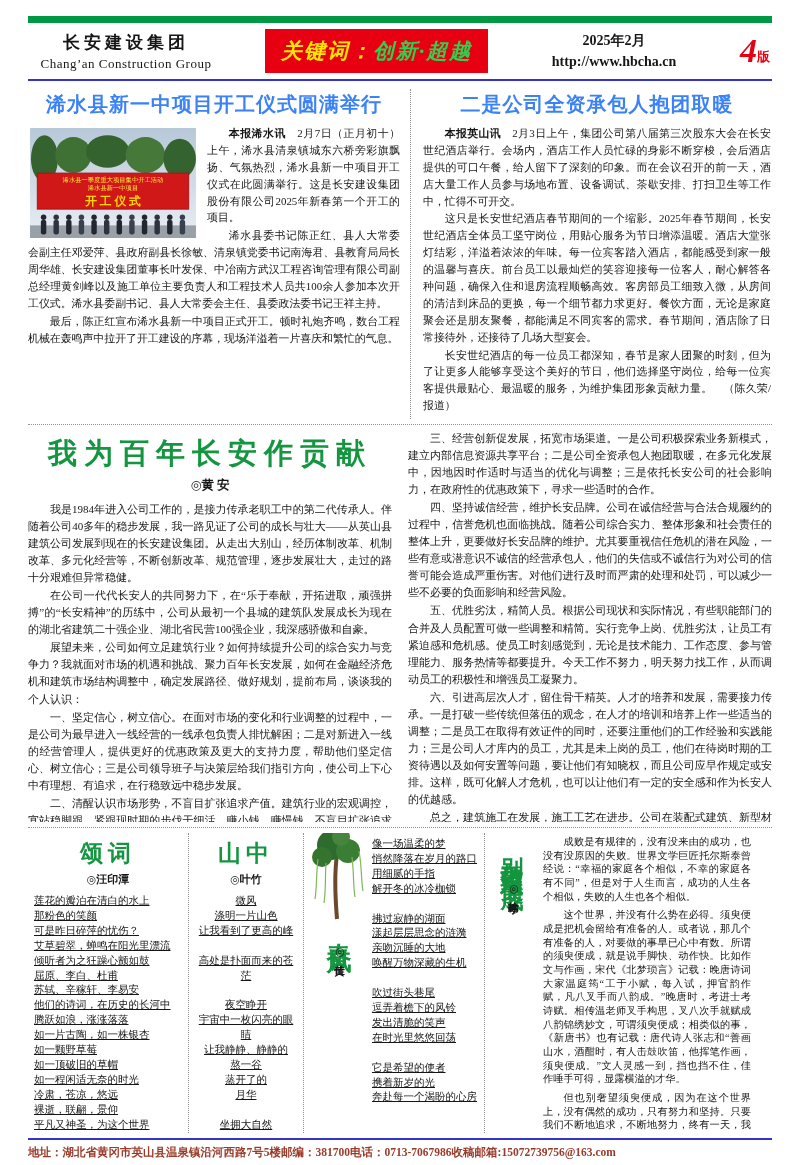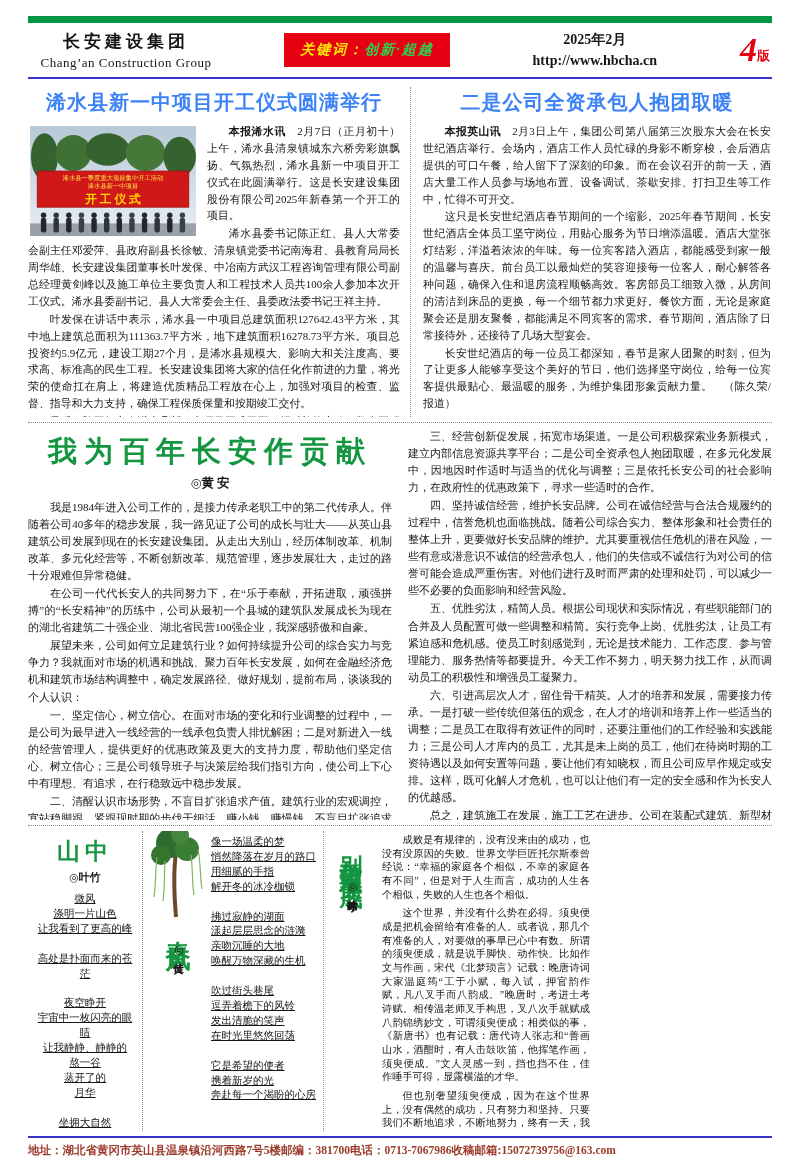--- a/index.html
+++ b/index.html
@@ -7,21 +7,21 @@
        font-family:"Liberation Serif","DejaVu Serif",serif;}
   .page{width:744px;margin:0 auto;padding-top:16px;}
 
   
   .green-bar{height:7px;background:#009845;}
   .masthead{display:flex;align-items:center;justify-content:space-between;
             padding:6px 0 6px;border-bottom:2px solid #3434c8;}
   .org{min-width:196px;text-align:center;}
   .org .cn{font-size:17px;font-weight:bold;letter-spacing:4px;}
   .org .en{font-size:13px;margin-top:2px;letter-spacing:0.5px;}
-  .kw-box{background:#e60012;padding:8px 16px;font-size:14px;font-weight:900;
+  .kw-box{background:#e60012;padding:8px 16px;font-size:21px;font-weight:900;
           font-style:italic;letter-spacing:2px;white-space:nowrap;}
   .kw-label{color:#ffe600;}
   .kw-value{color:#2fd04e;}
   .pubinfo{text-align:center;font-weight:bold;font-size:14px;line-height:1.5;min-width:170px;}
   .pageno{display:flex;align-items:flex-end;color:#e60012;padding-right:2px;}
   .pageno .num{font-size:34px;line-height:0.9;font-weight:bold;font-style:italic;}
   .pageno .suf{font-size:13px;font-weight:bold;}
 
   
   h2.red{color:#3b82f6;font-size:20px;font-weight:900;text-align:center;
@@ -169,21 +169,20 @@
             </g>
           <g transform="translate(166,96)" fill="#3a3f4d">
               <circle cx="3" cy="3" r="3"></circle>
               <rect x="0" y="6" width="6" height="16" rx="2"></rect>
             </g>
         </g>
       </svg>
 
       <p><b class="lead">本报浠水讯</b>　<span>2月7日（正月初十）上午，浠水县清泉镇城东六桥旁彩旗飘扬、气氛热烈，浠水县新一中项目开工仪式在此圆满举行。这是长安建设集团股份有限公司2025年新春第一个开工的项目。</span></p>
       <p>浠水县委书记陈正红、县人大常委会副主任邓爱萍、县政府副县长徐敏、清泉镇党委书记南海君、县教育局局长周华雄、长安建设集团董事长叶发保、中冶南方武汉工程咨询管理有限公司副总经理黄剑峰以及施工单位主要负责人和工程技术人员共100余人参加本次开工仪式。浠水县委副书记、县人大常委会主任、县委政法委书记王祥主持。</p>
-      <p>叶发保在讲话中表示，浠水县一中项目总建筑面积127642.43平方米，其中地上建筑总面积为111363.7平方米，地下建筑面积16278.73平方米。项目总投资约5.9亿元，建设工期27个月，是浠水县规模大、影响大和关注度高、要求高、标准高的民生工程。长安建设集团将大家的信任化作前进的力量，将光荣的使命扛在肩上，将建造优质精品工程放在心上，加强对项目的检查、监督、指导和大力支持，确保工程保质保量和按期竣工交付。</p>
       <p><span>最后，陈正红宣布浠水县新一中项目正式开工。顿时礼炮齐鸣，数台工程机械在轰鸣声中拉开了开工建设的序幕，现场洋溢着一片喜庆和繁忙的气息。</span>　</p>
     </div>
 
     <div class="vsep"></div>
 
     <div class="art2 body">
       <h2 class="red">二是公司全资承包人抱团取暖</h2>
       <p><b class="lead">本报英山讯</b>　<span>2月3日上午，集团公司第八届第三次股东大会在长安世纪酒店举行。会场内，酒店工作人员忙碌的身影不断穿梭，会后酒店提供的可口午餐，给人留下了深刻的印象。而在会议召开的前一天，酒店大量工作人员参与场地布置、设备调试、茶歇安排、打扫卫生等工作中，忙得不可开交。</span></p>
       <p>这只是长安世纪酒店春节期间的一个缩影。2025年春节期间，长安世纪酒店全体员工坚守岗位，用贴心服务为节日增添温暖。酒店大堂张灯结彩，洋溢着浓浓的年味。每一位宾客踏入酒店，都能感受到家一般的温馨与喜庆。前台员工以最灿烂的笑容迎接每一位客人，耐心解答各种问题，确保入住和退房流程顺畅高效。客房部员工细致入微，从房间的清洁到床品的更换，每一个细节都力求更好。餐饮方面，无论是家庭聚会还是朋友聚餐，都能满足不同宾客的需求。春节期间，酒店除了日常接待外，还接待了几场大型宴会。</p>
       <p><span>长安世纪酒店的每一位员工都深知，春节是家人团聚的时刻，但为了让更多人能够享受这个美好的节日，他们选择坚守岗位，给每一位宾客提供最贴心、最温暖的服务，为维护集团形象贡献力量。</span>　<span class="byline">（陈久荣/报道）</span></p>
@@ -208,20 +207,41 @@
       <p>五、优胜劣汰，精简人员。根据公司现状和实际情况，有些职能部门的合并及人员配置可做一些调整和精简。实行竞争上岗、优胜劣汰，让员工有紧迫感和危机感。使员工时刻感觉到，无论是技术能力、工作态度、参与管理能力、服务热情等都要提升。今天工作不努力，明天努力找工作，从而调动员工的积极性和增强员工凝聚力。</p>
       <p>六、引进高层次人才，留住骨干精英。人才的培养和发展，需要接力传承。一是打破一些传统但落伍的观念，在人才的培训和培养上作一些适当的调整；二是员工在取得有效证件的同时，还要注重他们的工作经验和实践能力；三是公司人才库内的员工，尤其是未上岗的员工，他们在待岗时期的工资待遇以及如何安置等问题，要让他们有知晓权，而且公司应早作规定或安排。这样，既可化解人才危机，也可以让他们有一定的安全感和作为长安人的优越感。</p>
       <p>总之，建筑施工在发展，施工工艺在进步。公司在装配式建筑、新型材料的置换与推广应用，以及机械设备人工机械、智能机械人施工等方面可以提前进入学习和探索，可能会提升公司对后期市场的应变能力和认识。</p>
     </div>
   </div>
 
   <div class="hsep"></div>
 
   <div class="row3">
 
+    <div class="bcol bcol1">
+      <div class="poem-title">颂词</div>
+      <div class="poem-author">◎汪印潭</div>
+      <div class="poem">莲花的瓣泊在清白的水上
+那粉色的笑颜
+可是昨日碎萍的忧伤？
+艾草碧翠，蝉鸣在阳光里漂流
+倾听者为之狂躁心颤如鼓
+屈原、李白、杜甫
+苏轼、辛稼轩、李易安
+他们的诗词，在历史的长河中
+腾跃如浪，涨涨落落
+如一片古陶，如一株银杏
+如一颗野草莓
+如一顶破旧的草帽
+如一程闲适无奈的时光
+冷肃，苍凉，悠远
+裸逝，联翩，景仰
+平凡又神圣，为这个世界
+唱出浩瀚的颂词</div>
+    </div>
 
     <div class="bcol bcol2">
       <div class="poem-title">山中</div>
       <div class="poem-author">◎叶竹</div>
       <div class="poem">微风
 涤明一片山色
 让我看到了更高的峰
 
 高处是扑面而来的苍茫
 

